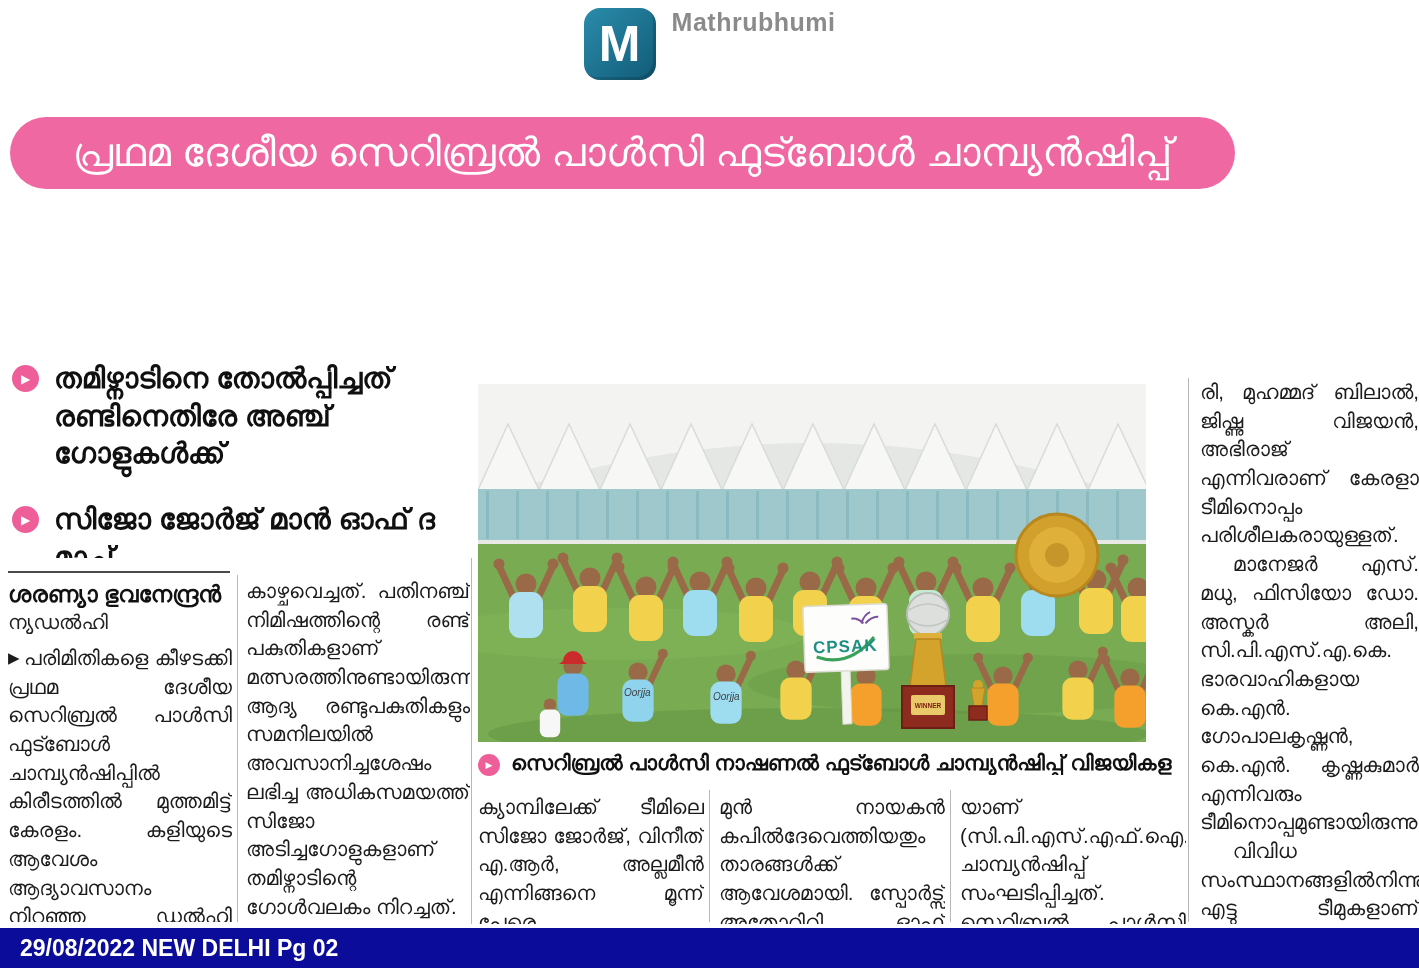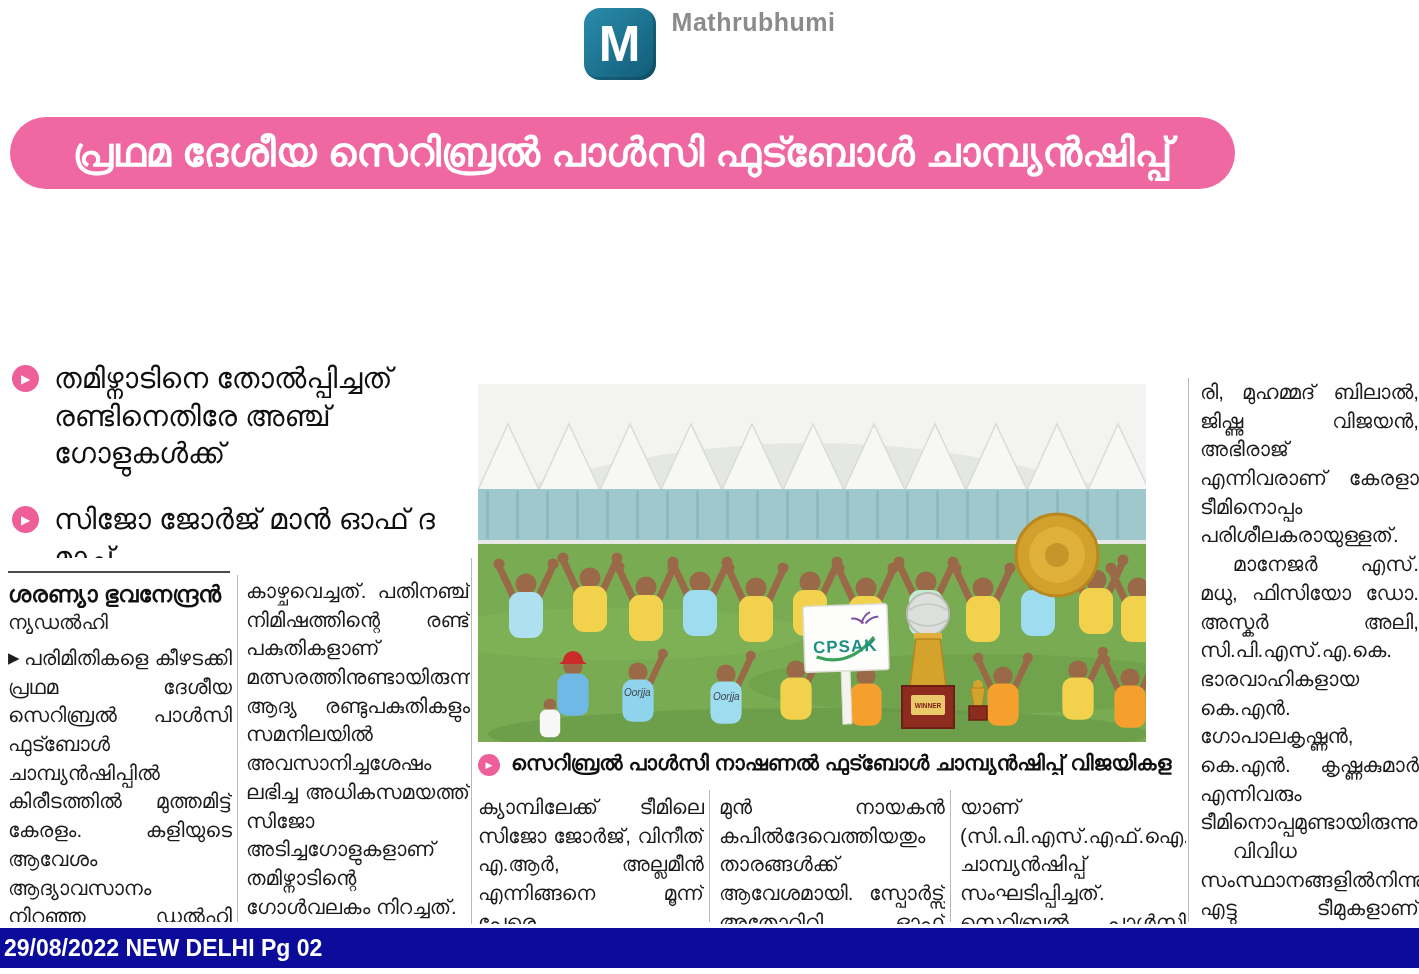--- a/index.html
+++ b/index.html
@@ -11,33 +11,33 @@
   .masthead{position:absolute;top:8px;left:0;width:100%;display:flex;justify-content:center;align-items:flex-start;gap:16px}
   .logo-box{width:72px;height:72px;border-radius:16px;background:linear-gradient(135deg,#2a8cab,#115b77);color:#fff;
             font-size:50px;font-weight:bold;display:flex;align-items:center;justify-content:center;
             box-shadow:inset -3px -3px 0 rgba(0,0,0,.15)}
   .brand{display:flex;flex-direction:column}
   .brand-en{color:#8b8b8b;font-size:25px;font-weight:bold;letter-spacing:.5px}
   .brand-ml{color:#19718f;font-size:44px;font-weight:bold;line-height:1.05;margin-top:1px;white-space:nowrap}
 
   
   .kicker{position:absolute;left:10px;top:117px;width:1225px;height:72px;border-radius:38px;background:#ef68a1;
-          color:#fff;font-weight:bold;font-size:40px;display:flex;align-items:center;justify-content:center;
+          color:#fff;font-weight:normal;font-size:40px;display:flex;align-items:center;justify-content:center;
           overflow:hidden;white-space:nowrap}
 
   
   .headline{position:absolute;left:8px;top:198px;width:1403px;height:152px;color:#0e8c47;font-weight:bold;
             font-size:94px;line-height:152px;text-align:center;white-space:nowrap;overflow:hidden}
 
   
   .highlights{position:absolute;left:12px;top:360px;width:458px;display:flex;flex-direction:column;gap:28px;overflow:hidden;height:198px}
   .hl-item{display:flex;gap:15px}
   .hl-icon{flex:0 0 27px;width:27px;height:27px;border-radius:50%;background:#ee5f9a;color:#fff;font-size:12px;
            display:flex;align-items:center;justify-content:center;margin-top:5px}
-  .hl-text{font-size:29px;font-weight:normal;color:#101010;line-height:1.3}
+  .hl-text{font-size:29px;font-weight:bold;color:#101010;line-height:1.3}
 
   
   .rule-h{position:absolute;background:#4a4a4a;height:2px}
   .vrule{position:absolute;width:1px;background:#b8b8b8}
 
   
   .byline{position:absolute;left:8px;top:581px;width:224px;overflow:hidden}
   .byline-author{font-size:23px;font-weight:bold;color:#111;white-space:nowrap;overflow:hidden}
   .byline-loc{font-size:20px;font-weight:normal;color:#222;margin-top:3px;white-space:nowrap;overflow:hidden}
 
@@ -52,21 +52,21 @@
   .photo svg{display:block}
 
   
   .caption{position:absolute;left:478px;top:751px;width:694px;display:flex;gap:11px;align-items:flex-start;overflow:hidden;height:34px}
   .cap-icon{flex:0 0 22px;width:22px;height:22px;border-radius:50%;background:#ee5f9a;color:#fff;font-size:9px;
             display:flex;align-items:center;justify-content:center;margin-top:3px}
   .cap-text{font-size:21px;font-weight:bold;color:#101010;white-space:nowrap;overflow:hidden}
 
   
   .footer{position:absolute;left:0;top:928px;width:1419px;height:40px;background:#0c0c9b;color:#fff;
-          display:flex;align-items:center;padding-left:4px;font-size:23px;font-weight:bold}
+          display:flex;align-items:center;padding-left:20px;font-size:23px;font-weight:bold}
 
   
   .sk{fill:#9a6a48}
   .arm{stroke:#9a6a48;stroke-width:7;stroke-linecap:round}
 </style>
 </head>
 <body>
 
 <div id="page">
 

